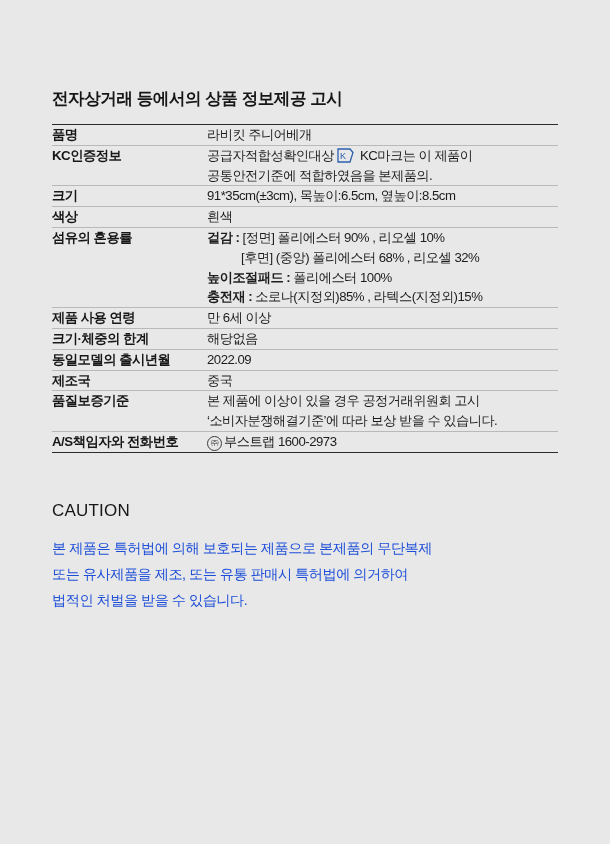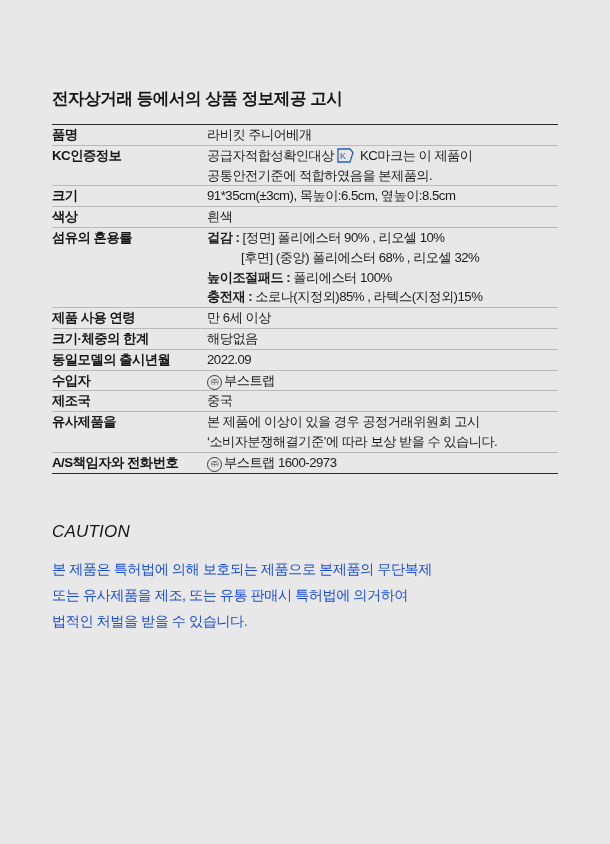--- a/index.html
+++ b/index.html
@@ -89,21 +89,20 @@
   }
   .caution-block {
     margin-top: 48px;
     width: 506px;
   }
   .caution-title {
     font-size: 17px;
     letter-spacing: 0.2px;
     color: #161616;
     margin-bottom: 14px;
-    font-style: italic;
   }
   .caution-body {
     font-size: 14.2px;
     letter-spacing: -0.5px;
     line-height: 1.85;
     color: #1d4ed8;
   }
   .caution-body span { display: block; }
 </style>
 </head>
@@ -166,33 +165,27 @@
             <span class="value-line">해당없음</span>
           </td>
         </tr>
         <tr class="sep">
           <td class="label">동일모델의 출시년월</td>
           <td class="value">
             <span class="value-line">2022.09</span>
           </td>
         </tr>
         <tr class="sep">
-          <td class="label">수입자</td>
-          <td class="value">
-            <span class="value-line"><span class="circ">㈜</span>부스트랩</span>
-          </td>
-        </tr>
-        <tr class="sep">
           <td class="label">제조국</td>
           <td class="value">
             <span class="value-line">중국</span>
           </td>
         </tr>
         <tr class="sep">
-          <td class="label">유사제품을</td>
+          <td class="label">품질보증기준</td>
           <td class="value">
             <span class="value-line">본 제품에 이상이 있을 경우 공정거래위원회 고시</span>
             <span class="value-line">‘소비자분쟁해결기준’에 따라 보상 받을 수 있습니다.</span>
           </td>
         </tr>
         <tr>
           <td class="label">A/S책임자와 전화번호</td>
           <td class="value">
             <span class="value-line"><span class="circ">㈜</span>부스트랩 1600-2973</span>
           </td>

